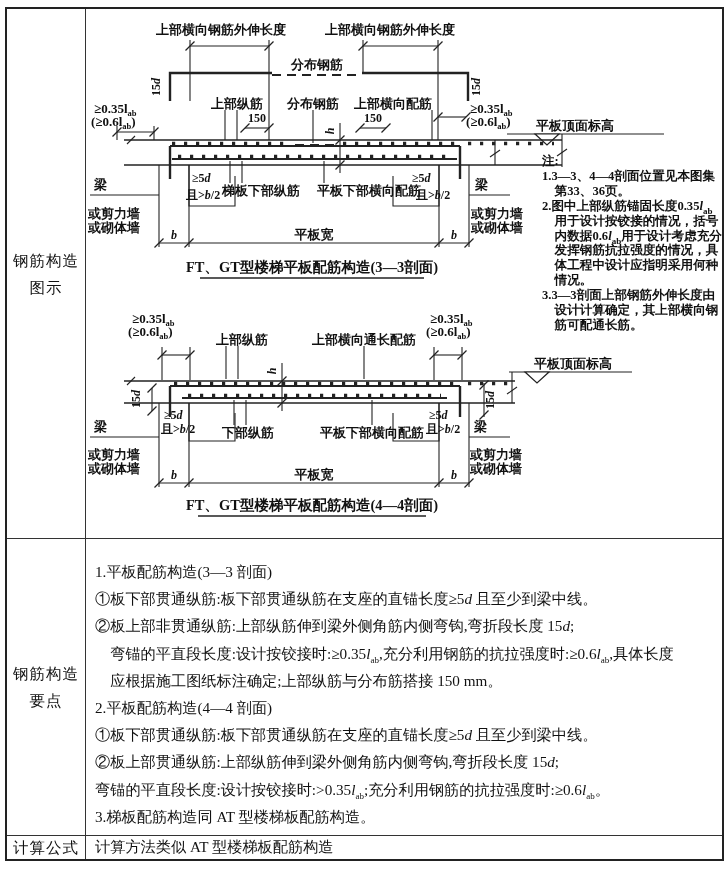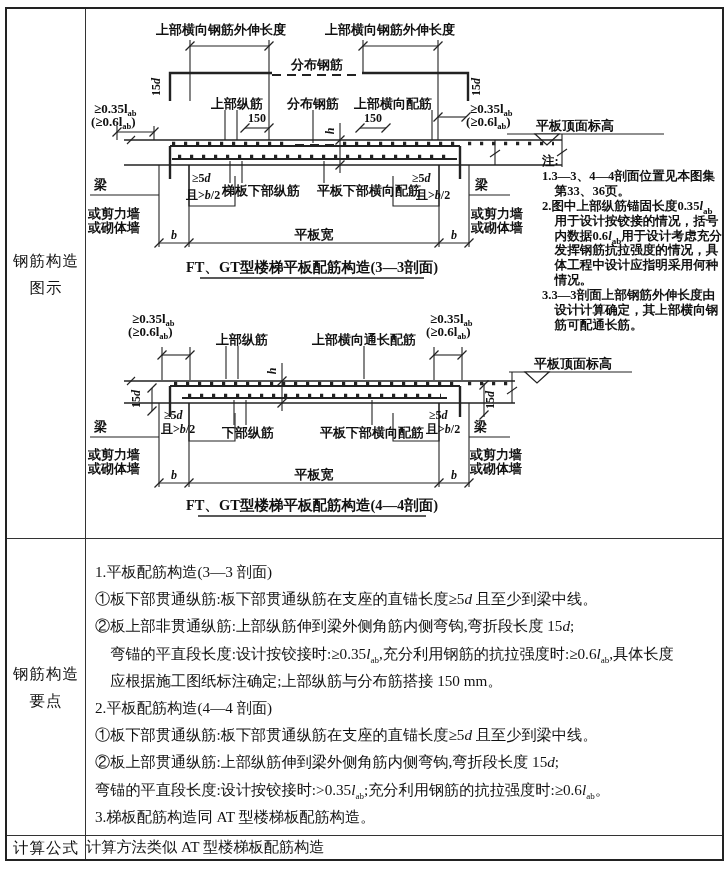--- a/index.html
+++ b/index.html
@@ -9,21 +9,21 @@
   .cell{border-left:1px solid #333;border-top:1px solid #333;box-sizing:border-box;overflow:hidden;}
   .c0{border-left:none;}
   .r0{border-top:none;}
   .hdr{display:flex;flex-direction:column;align-items:center;justify-content:center;
        font-size:15.5px;line-height:27px;letter-spacing:1px;}
   .diagram-cell{position:relative;}
   .diagram-cell svg{position:absolute;left:0;top:0;}
   .notes{position:absolute;left:456px;top:145px;width:182px;font-size:12.6px;line-height:14.9px;
          font-weight:bold;white-space:pre-wrap;}
   .keypoints{padding:19px 20px 0 9px;font-size:15.2px;line-height:27.2px;white-space:pre-wrap;}
-  .formula-cell{display:flex;align-items:center;font-size:15.2px;}
+  .formula-cell{display:flex;align-items:center;padding-left:9px;font-size:15.2px;}
   sub{font-size:9px;line-height:0;}
   
   line,path,polyline{stroke:#222;stroke-width:1.1;fill:none;}
   .w13{stroke-width:1.3;} .w2{stroke-width:2;} .w24{stroke-width:2.4;}
   .dots{stroke-width:3.6;stroke-dasharray:3.2 8.8;}
   .dash{stroke-width:2.2;stroke-dasharray:9 6;}
   .tri{fill:#fff;stroke:#222;stroke-width:1.2;}
   text{fill:#111;stroke:none;font-family:"Liberation Serif","DejaVu Serif",serif;}
   .dl{font-size:13px;font-weight:bold;text-anchor:middle;}
   .dls{font-size:13px;font-weight:bold;text-anchor:start;}

